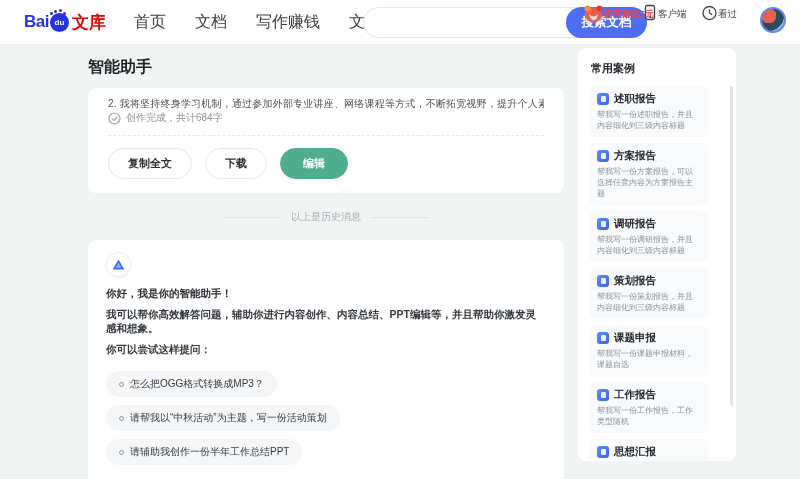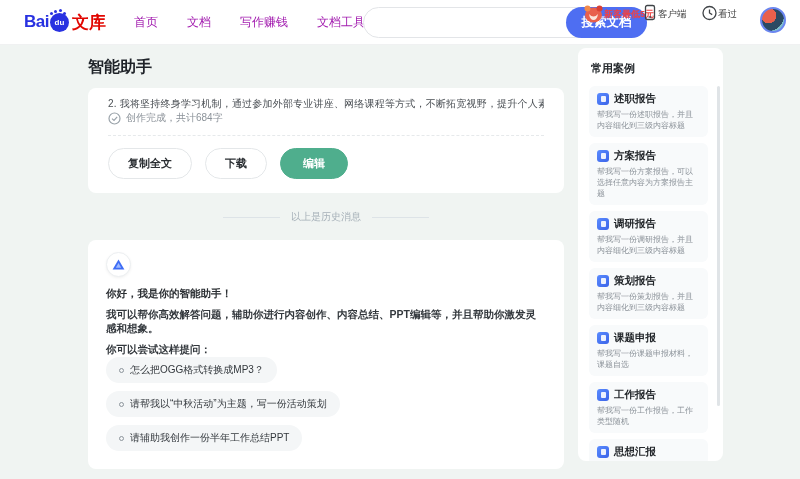--- a/index.html
+++ b/index.html
@@ -20,21 +20,21 @@
     width:19px; height:19px; border-radius:50%; background:#2932e1; margin:0 1px;
     display:flex; align-items:center; justify-content:center; position:relative;
   }
   .logo-paw::before {
     content:""; position:absolute; top:-3px; left:4px; width:3px; height:3px; border-radius:50%;
     background:#2932e1; box-shadow:5px -1px 0 #2932e1, -4px 2px 0 #2932e1, 9px 2px 0 #2932e1;
   }
   .logo-paw i { font-style:normal; color:#fff; font-size:8px; font-weight:bold; }
   .logo-wenku { color:#e10601; font-weight:bold; font-size:17px; margin-left:2px; }
   .nav { display:flex; gap:29px; margin-left:28px; }
-  .nav span { font-size:12px; color:#a21caf; cursor:pointer; }
+  .nav span { font-size:16px; color:#404040; cursor:pointer; }
   .search { position:absolute; left:363px; top:7px; width:284px; height:39px; }
   .search input {
     width:100%; height:31px; border:1px solid #e3e5e8; border-radius:16px;
     outline:none; padding:0 90px 0 14px; font-size:12px; background:#fff;
   }
   .search button {
     position:absolute; right:0; top:0; width:81px; height:31px;
     background:#4e6ef2; color:#fff; border:none; border-radius:16px;
     font-size:12.5px; font-weight:bold; cursor:pointer;
   }
@@ -66,29 +66,29 @@
   .hist-divider .txt { font-size:10px; color:#a6b0b8; }
   .greet { padding:12px 18px 18px; }
   .ai-avatar {
     width:25px; height:25px; border-radius:50%; background:#fff;
     border:1px solid #eceff1; box-shadow:0 1px 3px rgba(0,0,0,.06);
     display:flex; align-items:center; justify-content:center;
   }
   .greet-title { font-size:10.5px; font-weight:bold; color:#2b2f33; margin-top:10px; }
   .greet-desc  { font-size:10.5px; font-weight:600; color:#33383d; margin-top:7px; }
   .greet-hint  { font-size:10.5px; font-weight:600; color:#33383d; margin-top:7px; }
-  .sug-list { margin-top:0; display:flex; flex-direction:column; align-items:flex-start; gap:8px; }
+  .sug-list { margin-top:14px; display:flex; flex-direction:column; align-items:flex-start; gap:8px; }
   .chip {
     display:inline-flex; align-items:center; gap:6px; background:#f4f6f7;
     border-radius:14px; padding:6px 13px; font-size:10px; color:#33383d; cursor:pointer;
   }
   .chip .dot { width:5px; height:5px; border:1px solid #8d959c; border-radius:50%; flex:none; }
   
   .side {
-    position:absolute; left:578px; top:48px; width:145px; height:413px;
+    position:absolute; left:578px; top:48px; width:158px; height:413px;
     background:#fff; border-radius:8px; padding:11px 8px 10px 11px; overflow:hidden;
   }
   .side-title { font-size:11px; font-weight:bold; color:#23272b; margin:2px 0 10px 2px; }
   .case {
     background:#f8fafb; border-radius:6px; padding:6px 8px; margin-bottom:6px; cursor:pointer; width:119px;
   }
   .case-head { display:flex; align-items:center; gap:5px; }
   .case-title { font-size:10.5px; font-weight:bold; color:#23272b; }
   .case-desc { font-size:8px; line-height:11px; color:#8b9299; margin-top:3px; }
   .case-ico {

